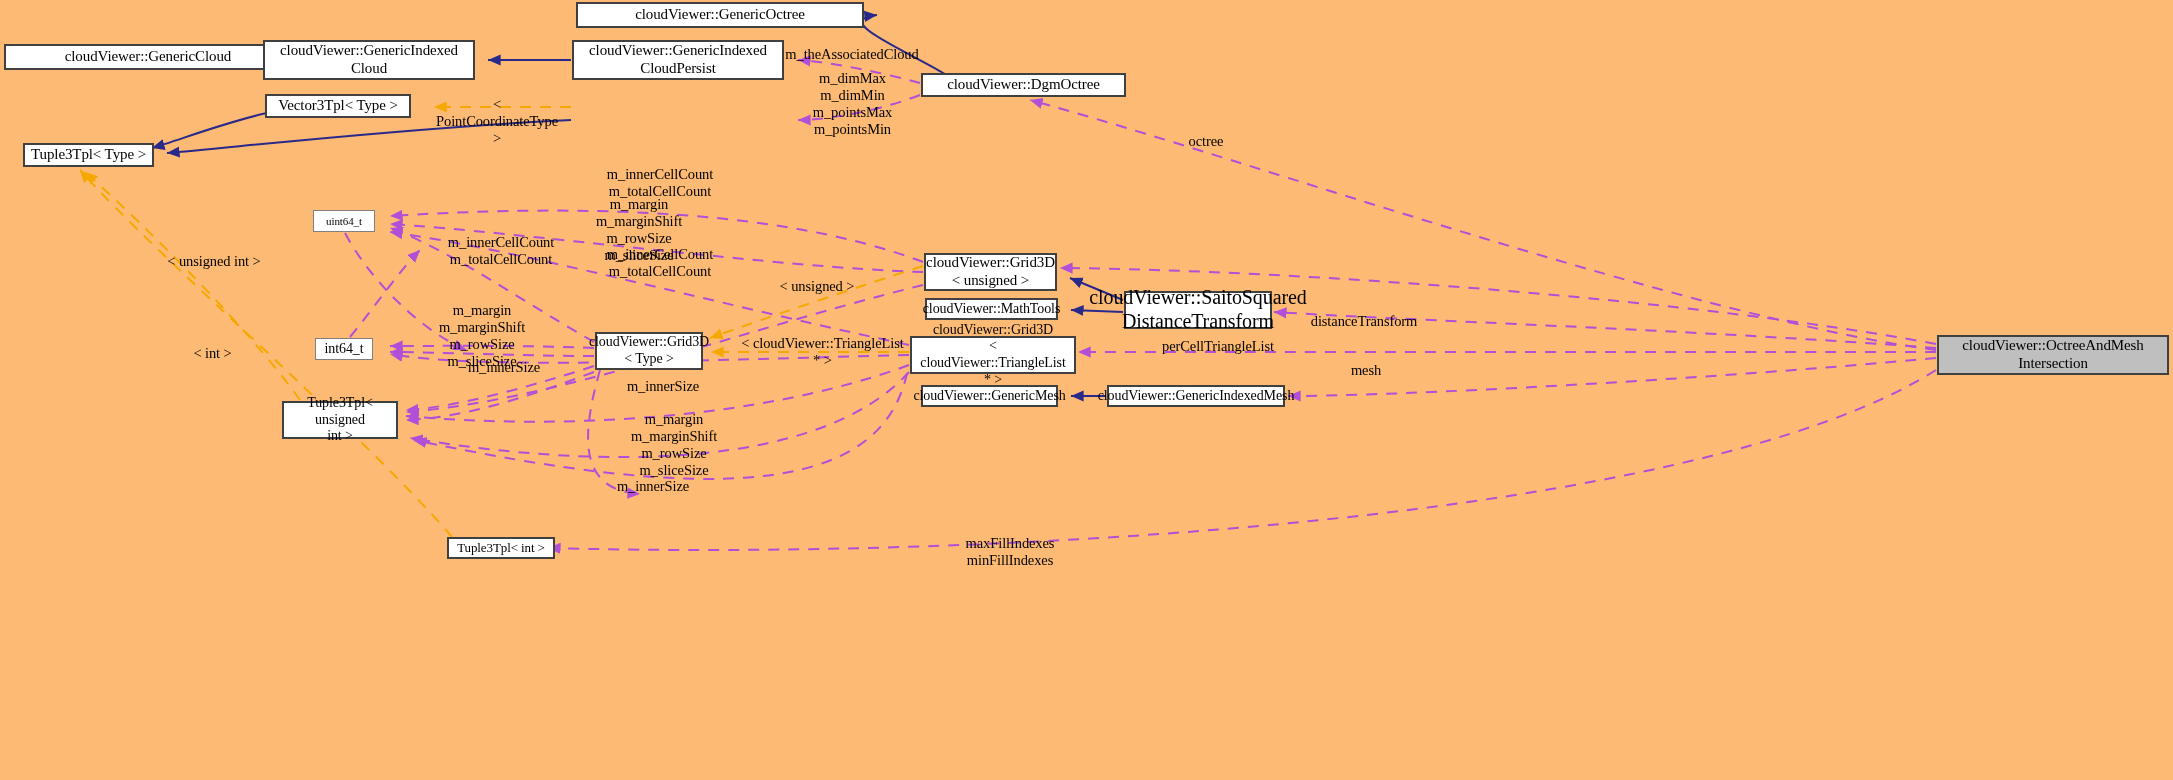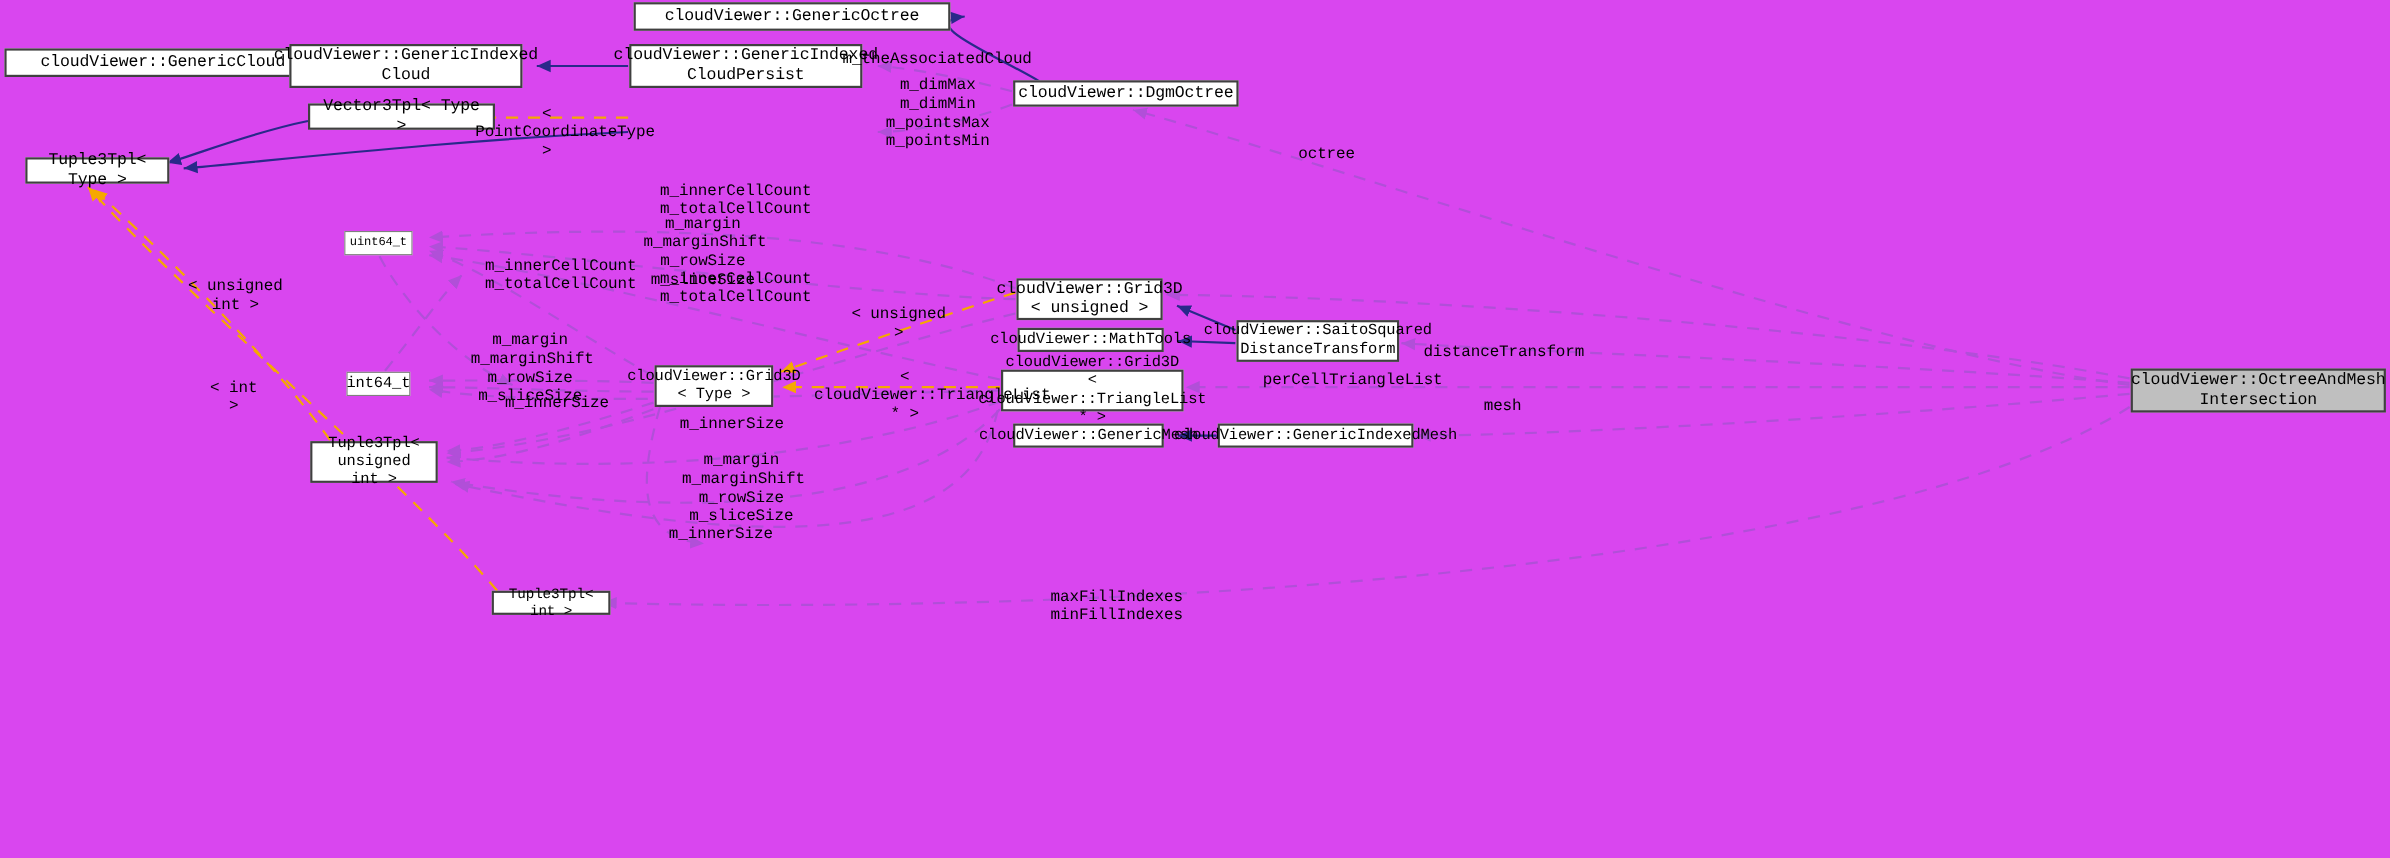--- a/index.html
+++ b/index.html
@@ -4,22 +4,22 @@
 <style>
   html, body {
     margin: 0;
     padding: 0;
     background: #ffffff;
   }
   #diagram-root {
     position: relative;
     width: 2173px;
     height: 780px;
-    background: #d946ef;
-    font-family: Liberation Mono, monospace;
+    background: #fdba74;
+    font-family: Liberation Serif, serif;
     overflow: hidden;
   }
   svg#graph {
     position: absolute;
     left: 0;
     top: 0;
     width: 2173px;
     height: 780px;
   }
   .node-box {
@@ -122,33 +122,33 @@
   <div class="node-box thick" style="left:4px;top:44px;width:288px;height:26px;">cloudViewer::GenericCloud</div>
 
   <div class="node-box thick" style="left:263px;top:40px;width:212px;height:40px;">cloudViewer::GenericIndexed
 Cloud</div>
 
   <div class="node-box thick" style="left:572px;top:40px;width:212px;height:40px;">cloudViewer::GenericIndexed
 CloudPersist</div>
 
   <div class="node-box thick" style="left:921px;top:73px;width:205px;height:24px;">cloudViewer::DgmOctree</div>
 
-  <div class="node-box thick" style="left:280px;top:94px;width:170px;height:24px;">Vector3Tpl&lt; Type &gt;</div>
+  <div class="node-box thick" style="left:265px;top:94px;width:146px;height:24px;">Vector3Tpl&lt; Type &gt;</div>
 
 
   <div class="node-box thick" style="left:23px;top:143px;width:131px;height:24px;">Tuple3Tpl&lt; Type &gt;</div>
 
   <div class="node-box thin" style="left:313px;top:210px;width:62px;height:22px;font-size:11px;">uint64_t</div>
 
   <div class="node-box thick" style="left:924px;top:253px;width:133px;height:38px;">cloudViewer::Grid3D
 &lt; unsigned &gt;</div>
 
   <div class="node-box thick" style="left:925px;top:298px;width:133px;height:22px;font-size:14px;">cloudViewer::MathTools</div>
 
-  <div class="node-box thick" style="left:1124px;top:291px;width:148px;height:38px;font-size:14px;">cloudViewer::SaitoSquared
+  <div class="node-box thick" style="left:1124px;top:291px;width:148px;height:38px;font-size:20px;">cloudViewer::SaitoSquared
 DistanceTransform</div>
 
   <div class="node-box thin" style="left:315px;top:338px;width:58px;height:22px;font-size:14px;">int64_t</div>
 
   <div class="node-box thick" style="left:595px;top:332px;width:108px;height:38px;font-size:14px;">cloudViewer::Grid3D
 &lt; Type &gt;</div>
 
   <div class="node-box thick" style="left:910px;top:336px;width:166px;height:38px;font-size:14px;">cloudViewer::Grid3D
 &lt; cloudViewer::TriangleList * &gt;</div>
 

